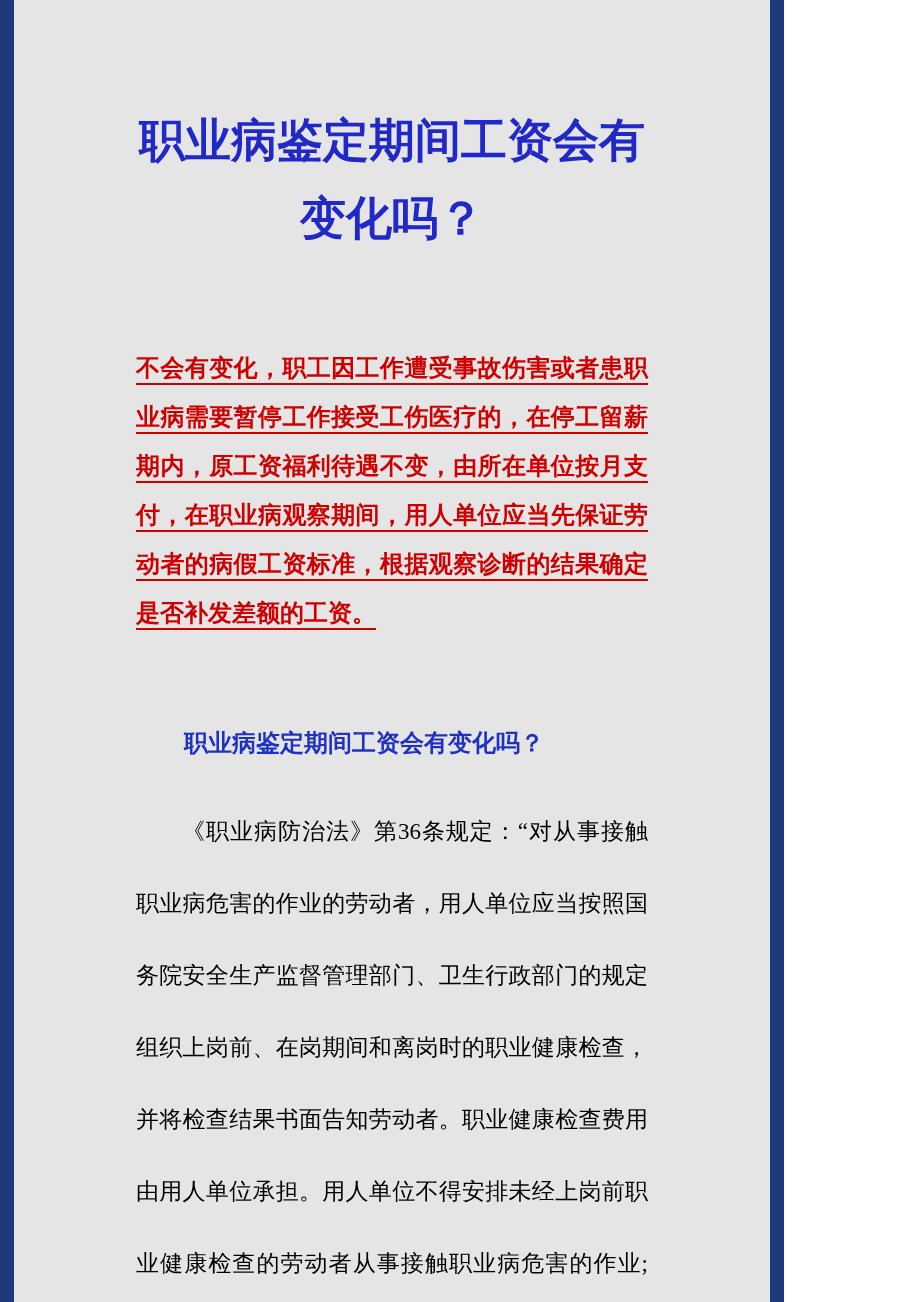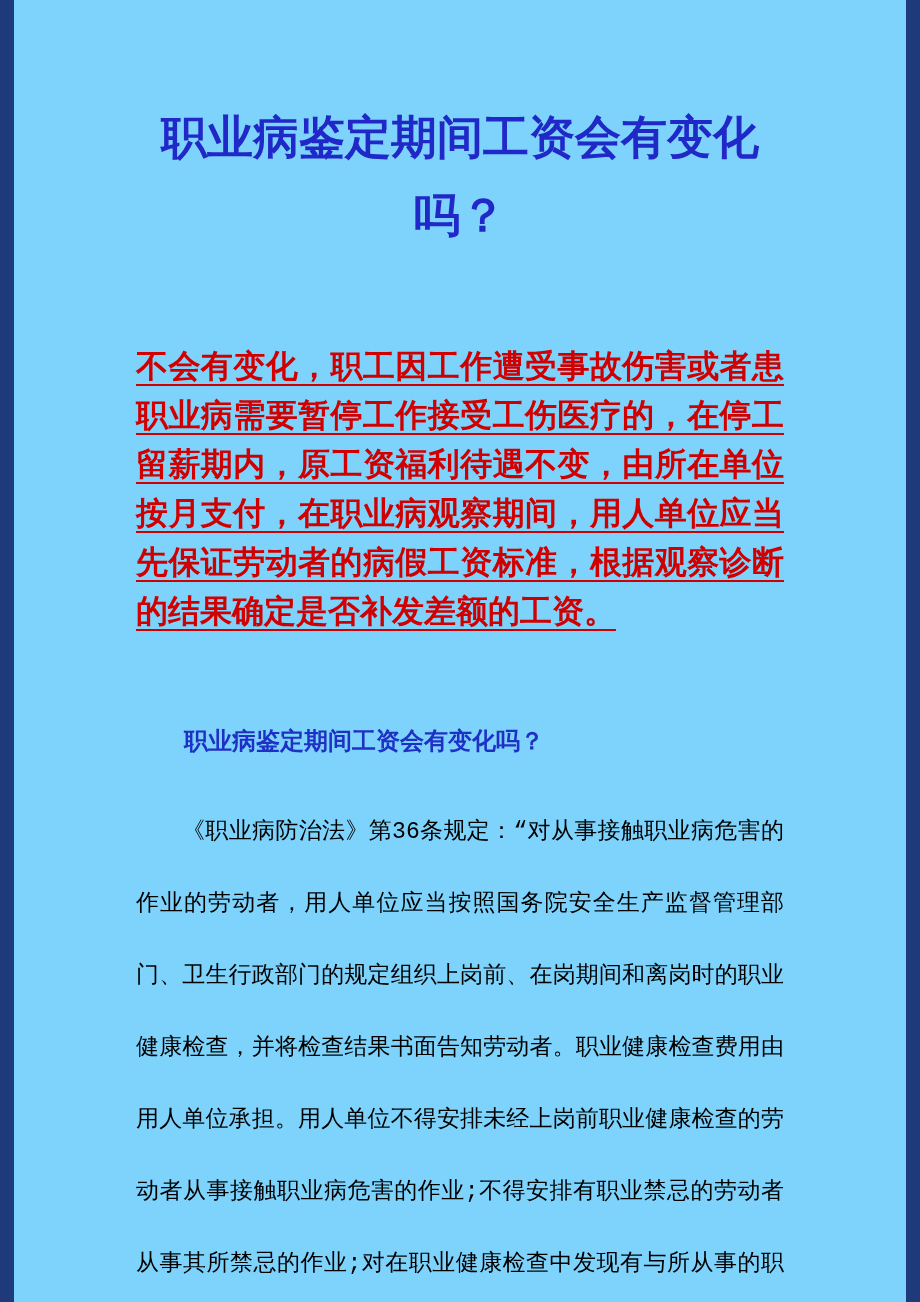--- a/index.html
+++ b/index.html
@@ -2,25 +2,25 @@
 <html style="--title-blue: #2128c8; --heading-blue: #1f31c4; --highlight-red: #d00000; --border-blue: #1f3a7a;"><head>
 <meta charset="utf-8">
 <style>
   html, body {
     margin: 0;
     padding: 0;
     background: #ffffff;
   }
   .page {
     position: relative;
-    width: 920px;
+    width: 784px;
     height: 1302px;
-    background: #7dd3fc;
+    background: #e5e5e5;
     overflow: hidden;
-    font-family: Liberation Mono, monospace;
+    font-family: Liberation Serif, serif;
   }
   .edge {
     position: absolute;
     top: 0;
     bottom: 0;
     width: 14px;
     background: var(--border-blue, #1f3a7a);
   }
   .edge.left  { left: 0; }
   .edge.right { right: 0; }
@@ -36,21 +36,21 @@
     margin: 102px 0 0 0;
     font-size: 46px;
     line-height: 78px;
     font-weight: bold;
     text-align: center;
     color: var(--title-blue, #2128c8);
   }
 
   .highlight {
     margin: 86px 0 0 0;
-    font-size: 32px;
+    font-size: 24px;
     line-height: 49px;
     font-weight: bold;
     color: var(--highlight-red, #d00000);
     text-align: justify;
     text-justify: inter-ideograph;
     text-decoration: underline;
     text-decoration-thickness: 2px;
     text-underline-offset: 7px;
     word-break: break-all;
   }

